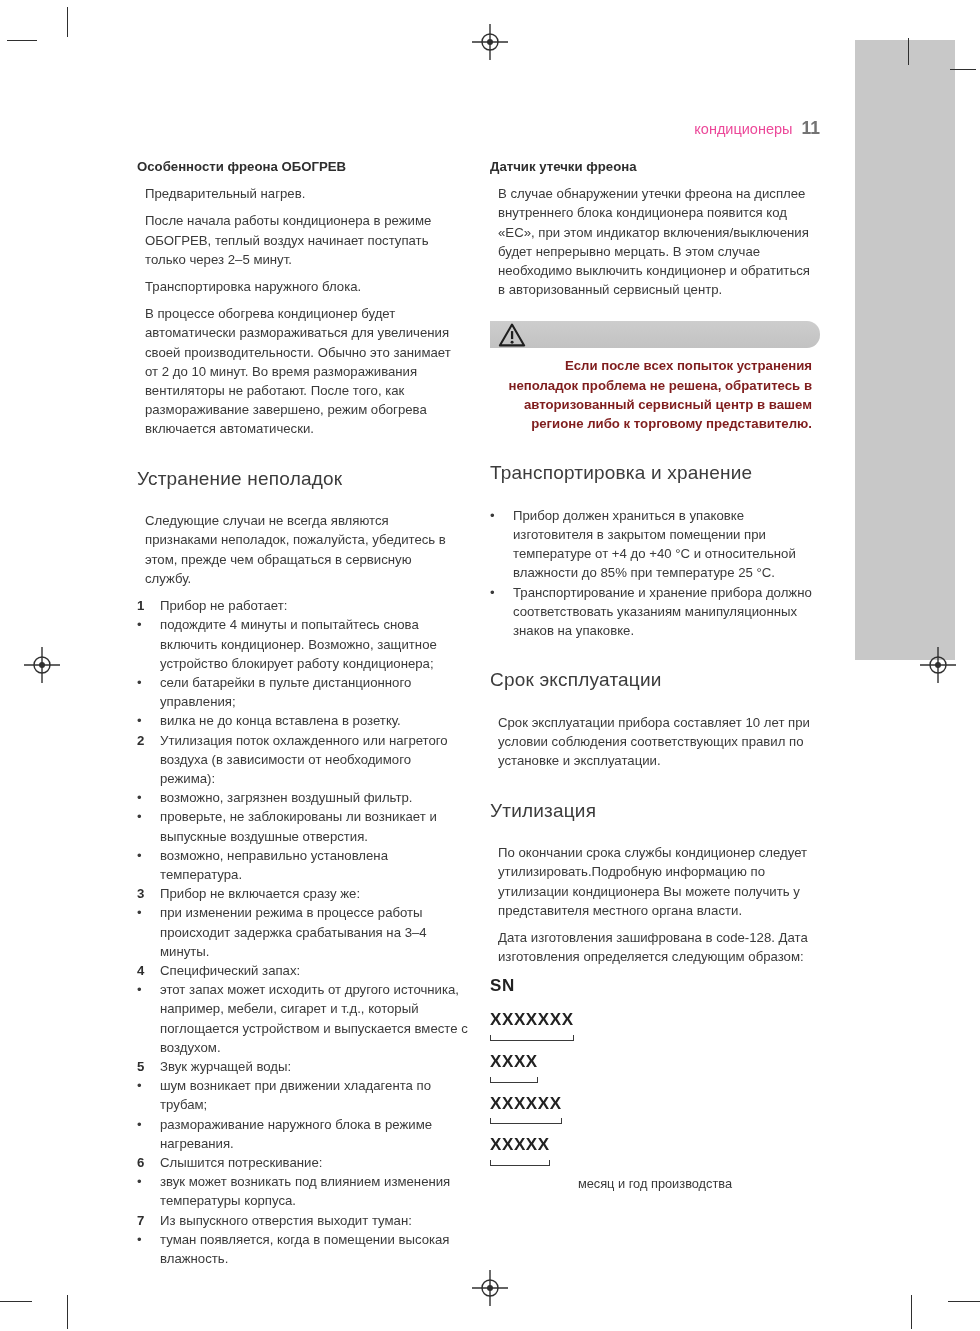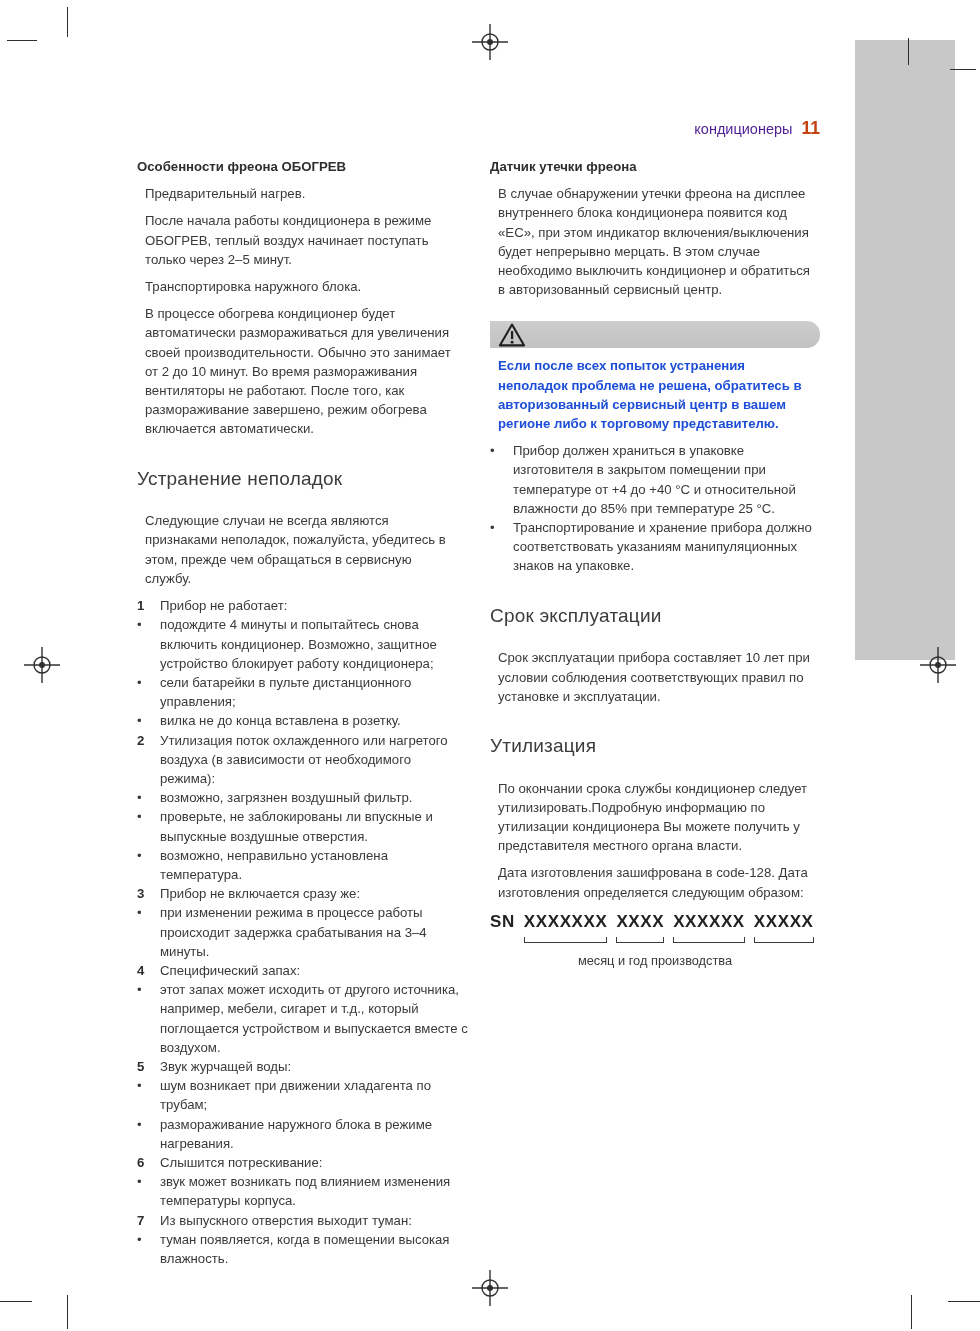--- a/index.html
+++ b/index.html
@@ -8,41 +8,41 @@
     position:relative; width:980px; height:1331px; background:#ffffff;
     font-family:"Liberation Sans", sans-serif; color:#3a3a3a; overflow:hidden;
   }
   
   .graybar { position:absolute; left:855px; top:40px; width:100px; height:620px; background:#c8c8c8; }
   .mark-v { position:absolute; width:1px; background:#2f2f2f; }
   .mark-h { position:absolute; height:1px; background:#2f2f2f; }
   .regmark { position:absolute; width:36px; height:36px; }
   
   .hdr { position:absolute; left:490px; top:118px; width:330px; text-align:right; }
-  .hdr .cat { font-size:14.5px; color:#4c1d95;margin-top:48px; }
-  .hdr .num { font-size:17.5px; font-weight:bold; margin-left:9px; color:#c2410c; }
+  .hdr .cat { font-size:14.5px; color:#ec4899;margin-top:48px; }
+  .hdr .num { font-size:17.5px; font-weight:bold; margin-left:9px; color:#737373; }
   
   .col { position:absolute; top:157px; font-size:13.2px; line-height:1.455; color:#3a3a3a; }
   .col-left  { left:137px; width:332px; }
   .col-right { left:490px; width:330px; }
   .run-title { font-weight:bold; color:#2e2e2e; }
   .section-title { font-size:19px; font-weight:400; color:#3c3c3c; margin-top:26px; margin-bottom:19px; letter-spacing:.2px; }
   .intro { margin-bottom:10px; }
   .li { display:flex; }
   .li .mk { width:23px; flex:none; }
   .li .mk.num { font-weight:bold; color:#2e2e2e; }
   .li .tx { flex:1; }
   
   .banner { position:relative; margin-top:22px; height:27px; background:linear-gradient(#cdcdcd,#c2c2c2); border-radius:0 13px 13px 0; }
   .banner .tri { position:absolute; left:8px; top:1px; }
-  .warn-text { font-weight:bold; color:#1d4ed8; margin-top:17px; }
+  .warn-text { font-weight:bold; color:#7f1d1d; margin-top:17px;text-align:right; }
   
   .para { margin:8px; }
   
-  .sn-row { display:flex; gap:9px; margin-top:8px; font-weight:bold; color:#222; font-size:17px; letter-spacing:.6px; align-items:flex-start; }
+  .sn-row { display:flex; gap:9px; margin-top:8px; font-weight:bold; color:#222; font-size:17px; letter-spacing:.6px; align-items:flex-start;flex-direction:column; }
   .sn-g { display:flex; flex-direction:column; }
   .brk { height:6px; border-left:1.6px solid #3a3a3a; border-right:1.6px solid #3a3a3a; border-bottom:1.6px solid #3a3a3a; margin-top:2px; }
   .sn-caption { text-align:center; font-size:12.8px; margin-top:9px; color:#3a3a3a; }
 </style>
 </head>
 <body>
 
 <div class="page">
 
   <div class="graybar"></div>
@@ -114,21 +114,21 @@
     <div class="li">
       <span class="mk num">2</span>
       <span class="tx">Утилизация поток охлажденного или нагретого воздуха (в зависимости от необходимого режима):</span>
     </div>
     <div class="li">
       <span class="mk">•</span>
       <span class="tx">возможно, загрязнен воздушный фильтр.</span>
     </div>
     <div class="li">
       <span class="mk">•</span>
-      <span class="tx">проверьте, не заблокированы ли впускные и выпускные воздушные отверстия.</span>
+      <span class="tx">проверьте, не заблокированы ли возникает и выпускные воздушные отверстия.</span>
     </div>
     <div class="li">
       <span class="mk">•</span>
       <span class="tx">возможно, неправильно установлена температура.</span>
     </div>
     <div class="li">
       <span class="mk num">3</span>
       <span class="tx">Прибор не включается сразу же:</span>
     </div>
     <div class="li">
@@ -179,20 +179,21 @@
 
     <div class="banner">
       <svg class="tri" width="28" height="26" viewBox="0 0 32 30">
         <path d="M16 3 L30 27 L2 27 Z" fill="none" stroke="#1f1f1f" stroke-width="2.4" stroke-linejoin="round"></path>
         <rect x="14.8" y="10.5" width="2.6" height="9.2" fill="#1f1f1f"></rect>
         <circle cx="16.1" cy="23.4" r="1.7" fill="#1f1f1f"></circle>
       </svg>
     </div>
     <p class="para warn-text">Если после всех попыток устранения неполадок проблема не решена, обратитесь в авторизованный сервисный центр в вашем регионе либо к торговому представителю.</p>
 
+    <div class="section-title">Транспортировка и хранение</div>
     <div class="li">
       <span class="mk">•</span>
       <span class="tx">Прибор должен храниться в упаковке изготовителя в закрытом помещении при температуре от +4 до +40 °С и относительной влажности до 85% при температуре 25 °С.</span>
     </div>
     <div class="li">
       <span class="mk">•</span>
       <span class="tx">Транспортирование и хранение прибора должно соответствовать указаниям манипуляционных знаков на упаковке.</span>
     </div>
 
     <div class="section-title">Срок эксплуатации</div>

